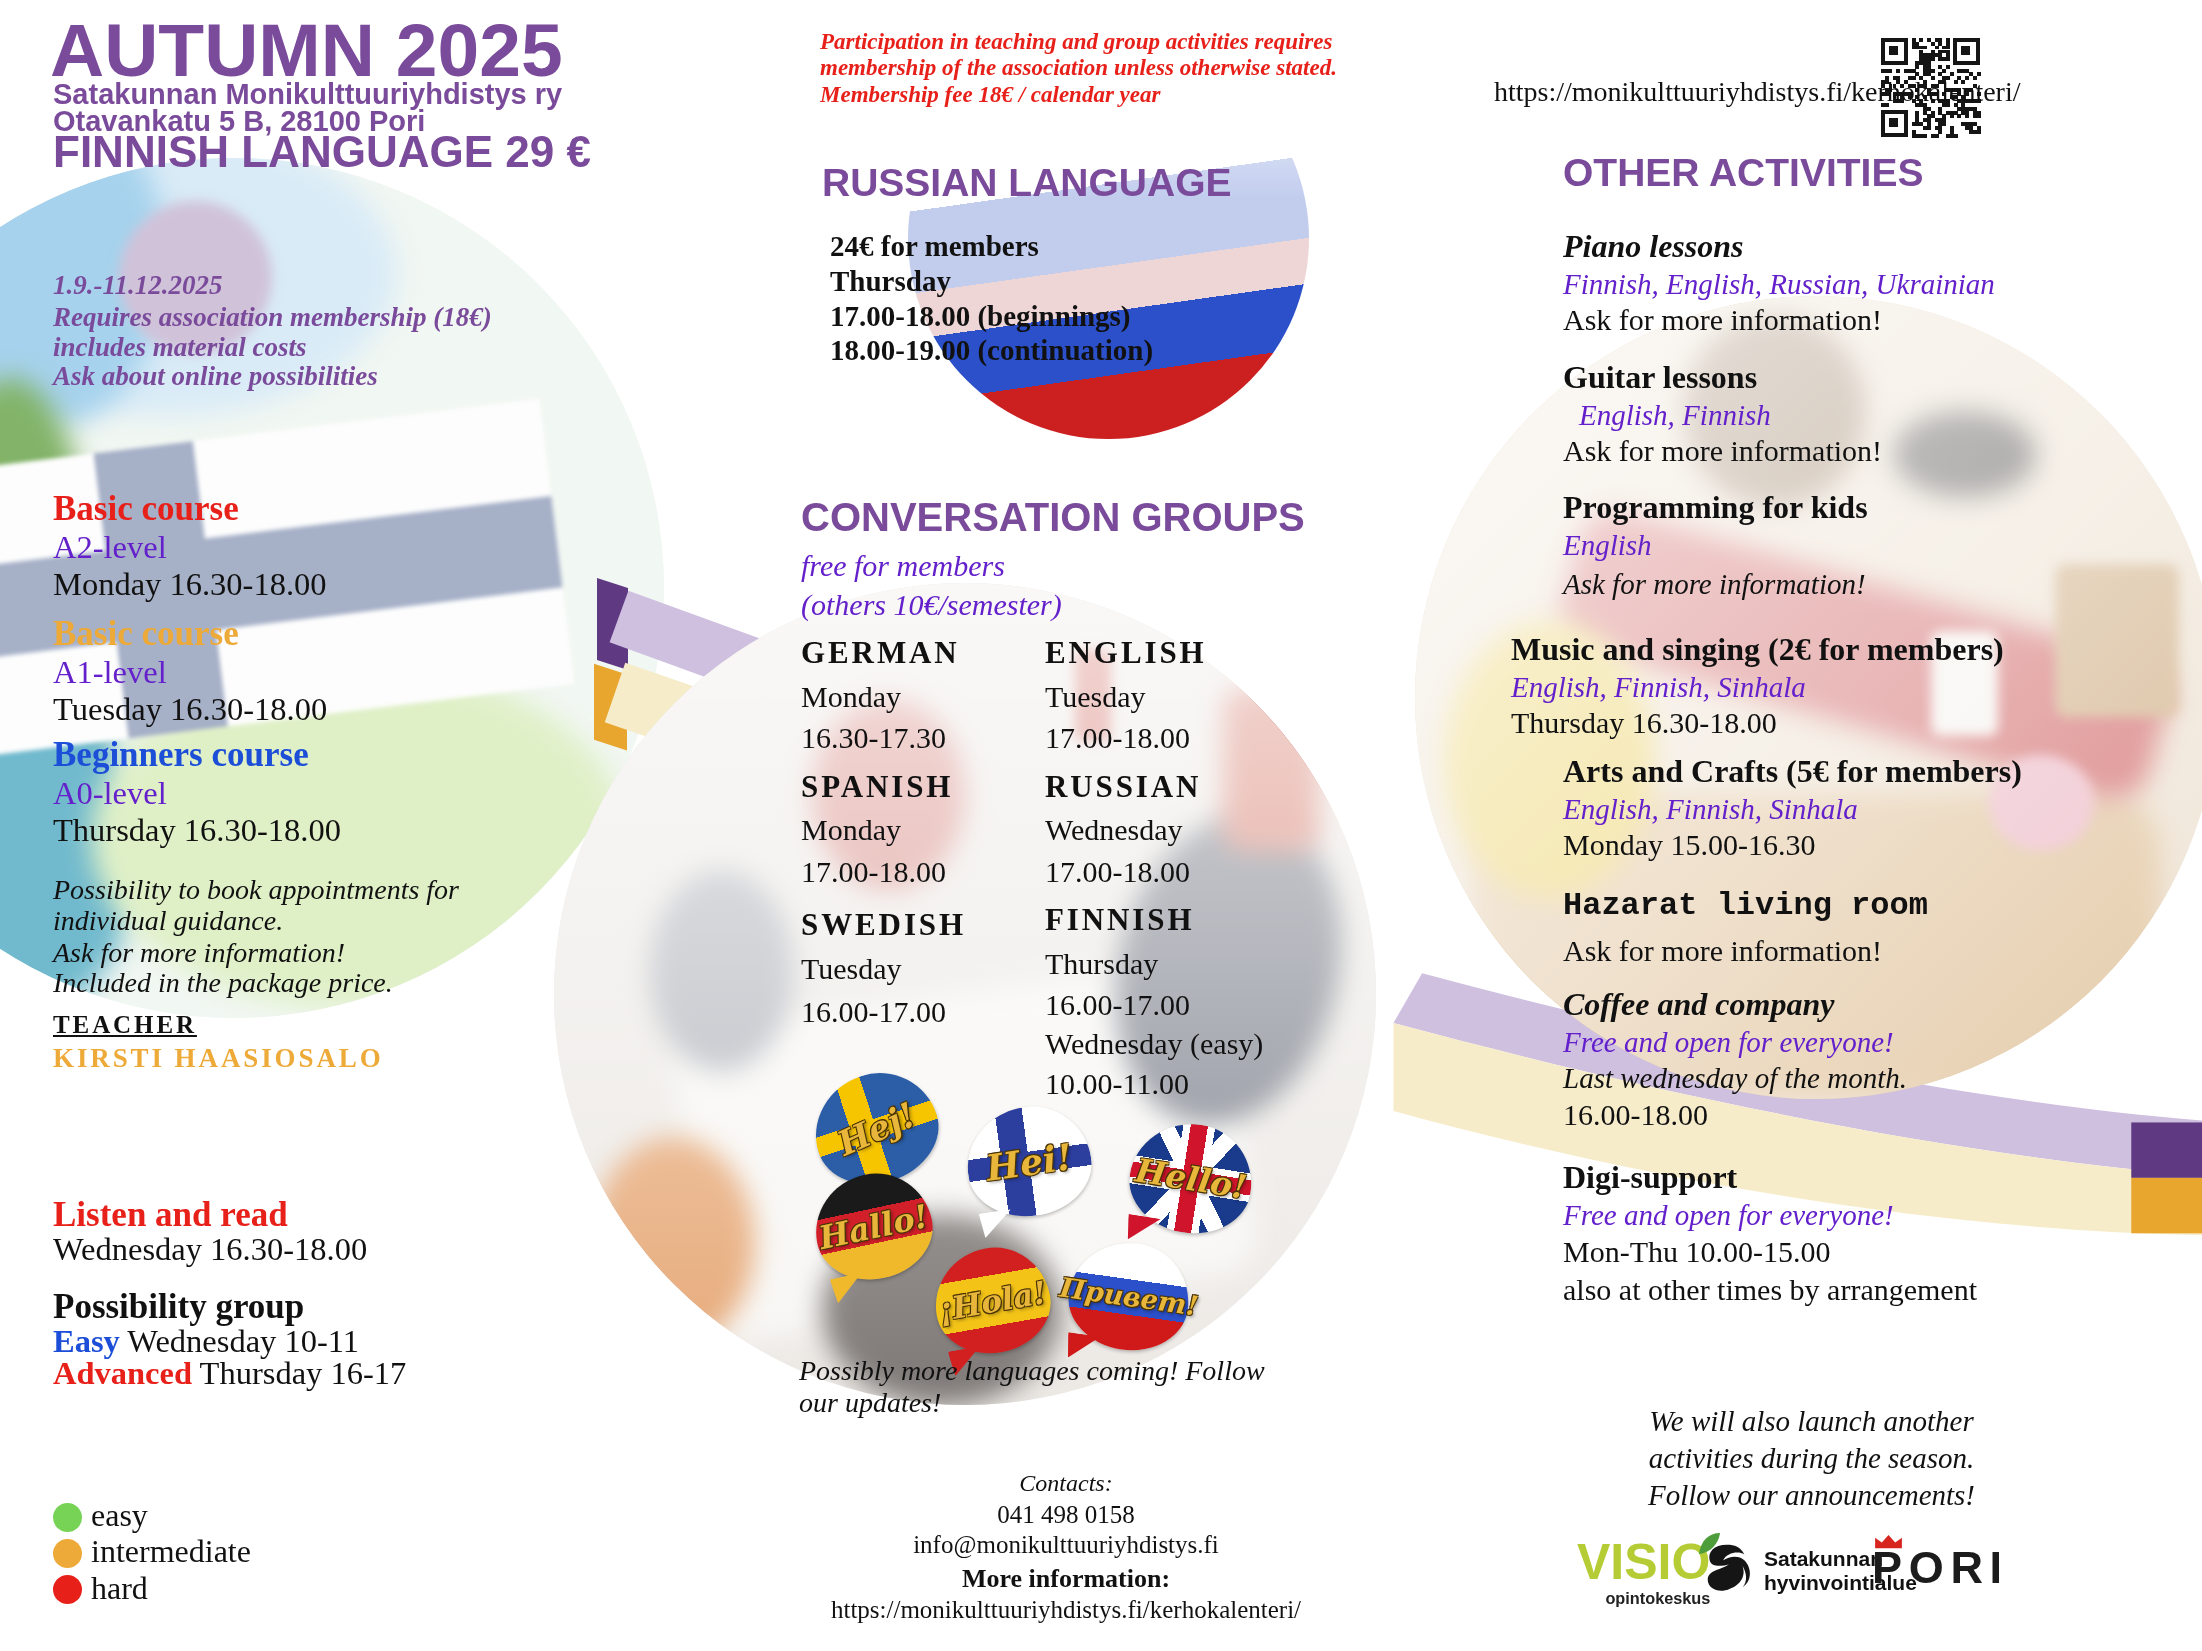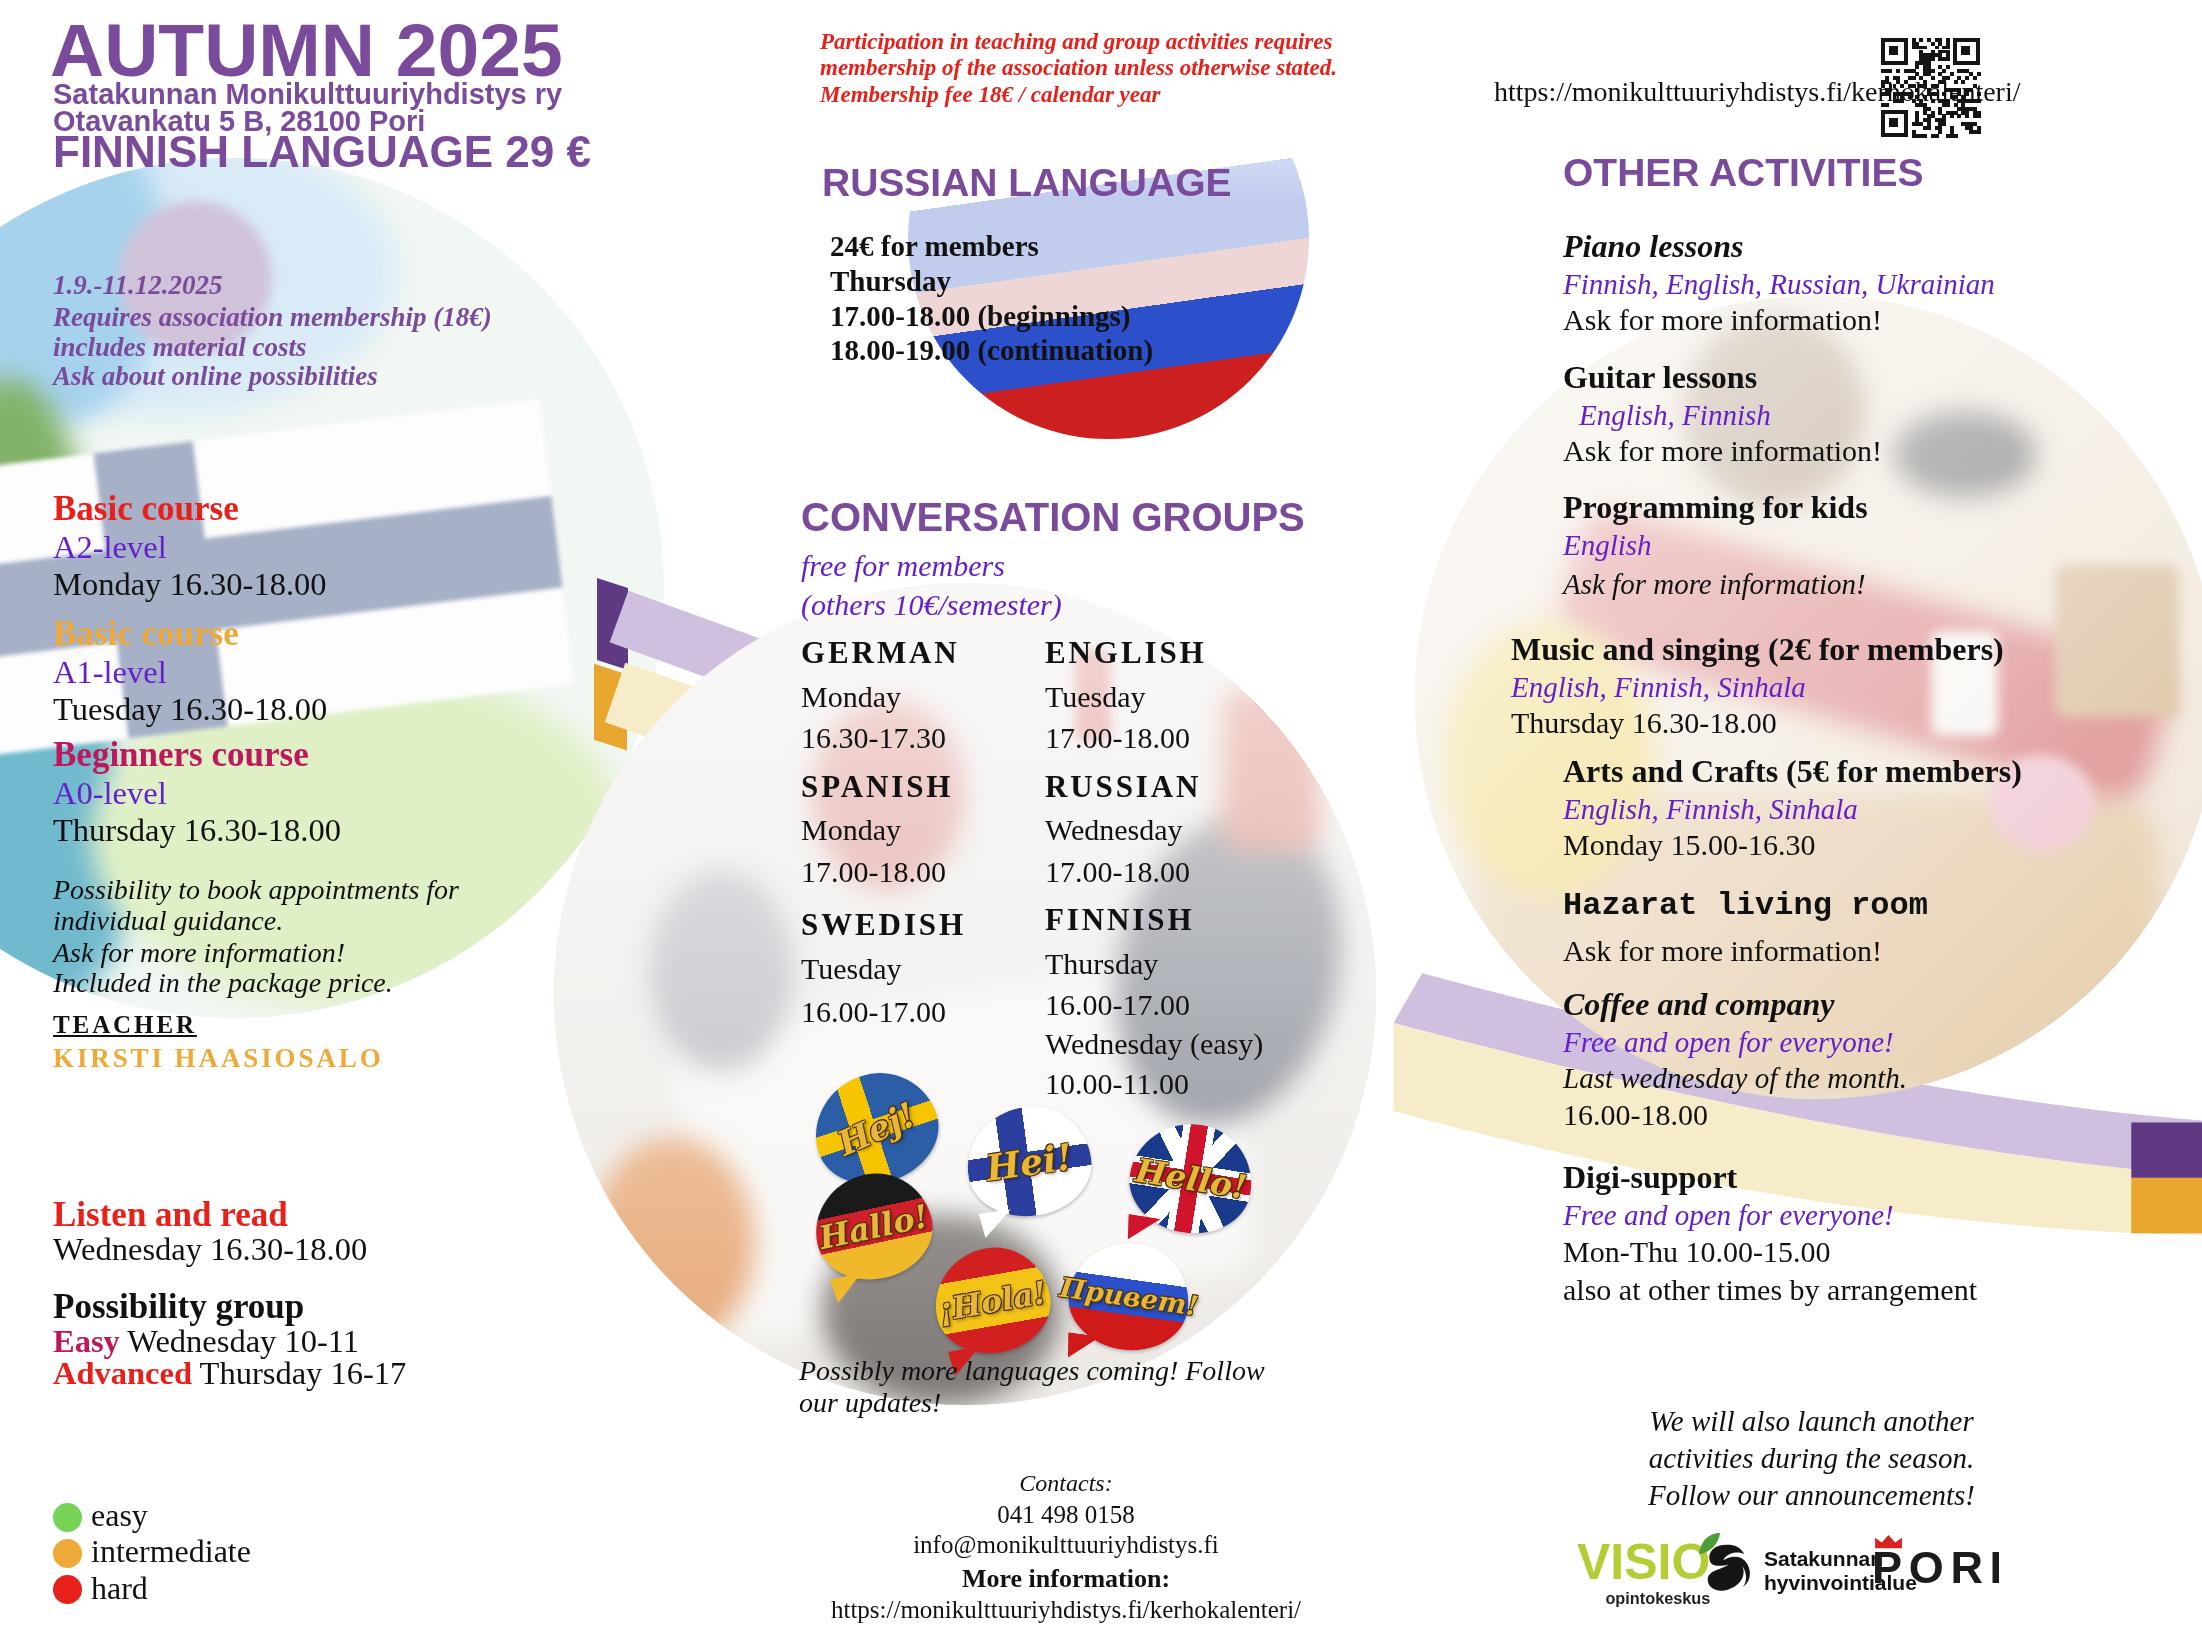--- a/index.html
+++ b/index.html
@@ -8,21 +8,21 @@
   .abs{position:absolute;}
   
   .sansh{font-family:"Liberation Sans",sans-serif;font-weight:800;color:#7a4a9b;line-height:1;}
   .serif{font-family:"Liberation Serif",serif;}
   .it{font-style:italic;}
   .b{font-weight:bold;}
   .c-purple{color:#7a4a9b;}
   .c-violet{color:#6320cb;}
   .c-red{color:#e8201a;}
   .c-orange{color:#edaa38;}
-  .c-green{color:#be185d;}
+  .c-green{color:#1d4ed8;}
   .caps{letter-spacing:2.9px;}
   
   .circ{position:absolute;border-radius:50%;overflow:hidden;}
   .blob{position:absolute;filter:blur(13.4px);}
   #circle-left{left:-196px;top:158px;width:860px;height:860px;background:#eef5ef;z-index:1;}
   #circle-left .ovl{position:absolute;inset:0;background:rgba(255,255,255,.22);}
   #fin-flag{position:absolute;left:143px;top:277px;width:612px;height:287px;background:#fdfdfd;
             transform:rotate(-7deg);filter:blur(1.9px);}
   #fin-flag .vbar{position:absolute;left:163px;top:0;width:100px;height:100%;background:#8d9ab8;}
   #fin-flag .hbar{position:absolute;left:0;top:98px;width:100%;height:92px;background:#8d9ab8;}

